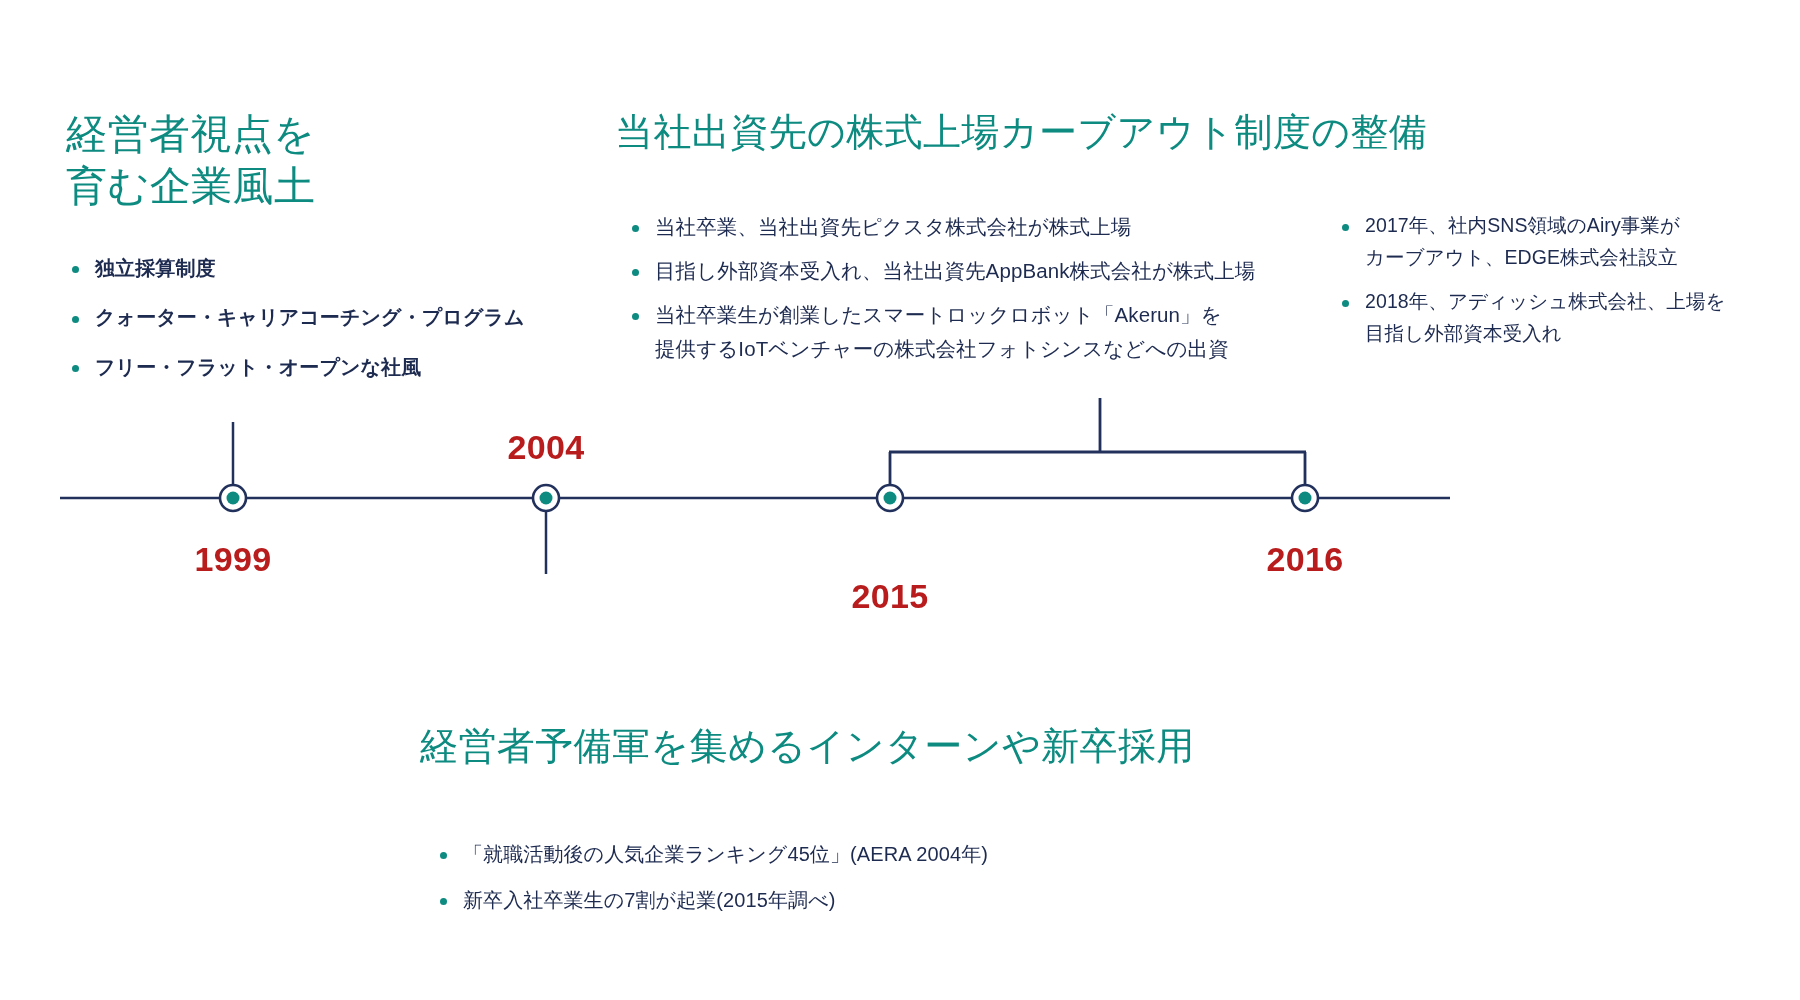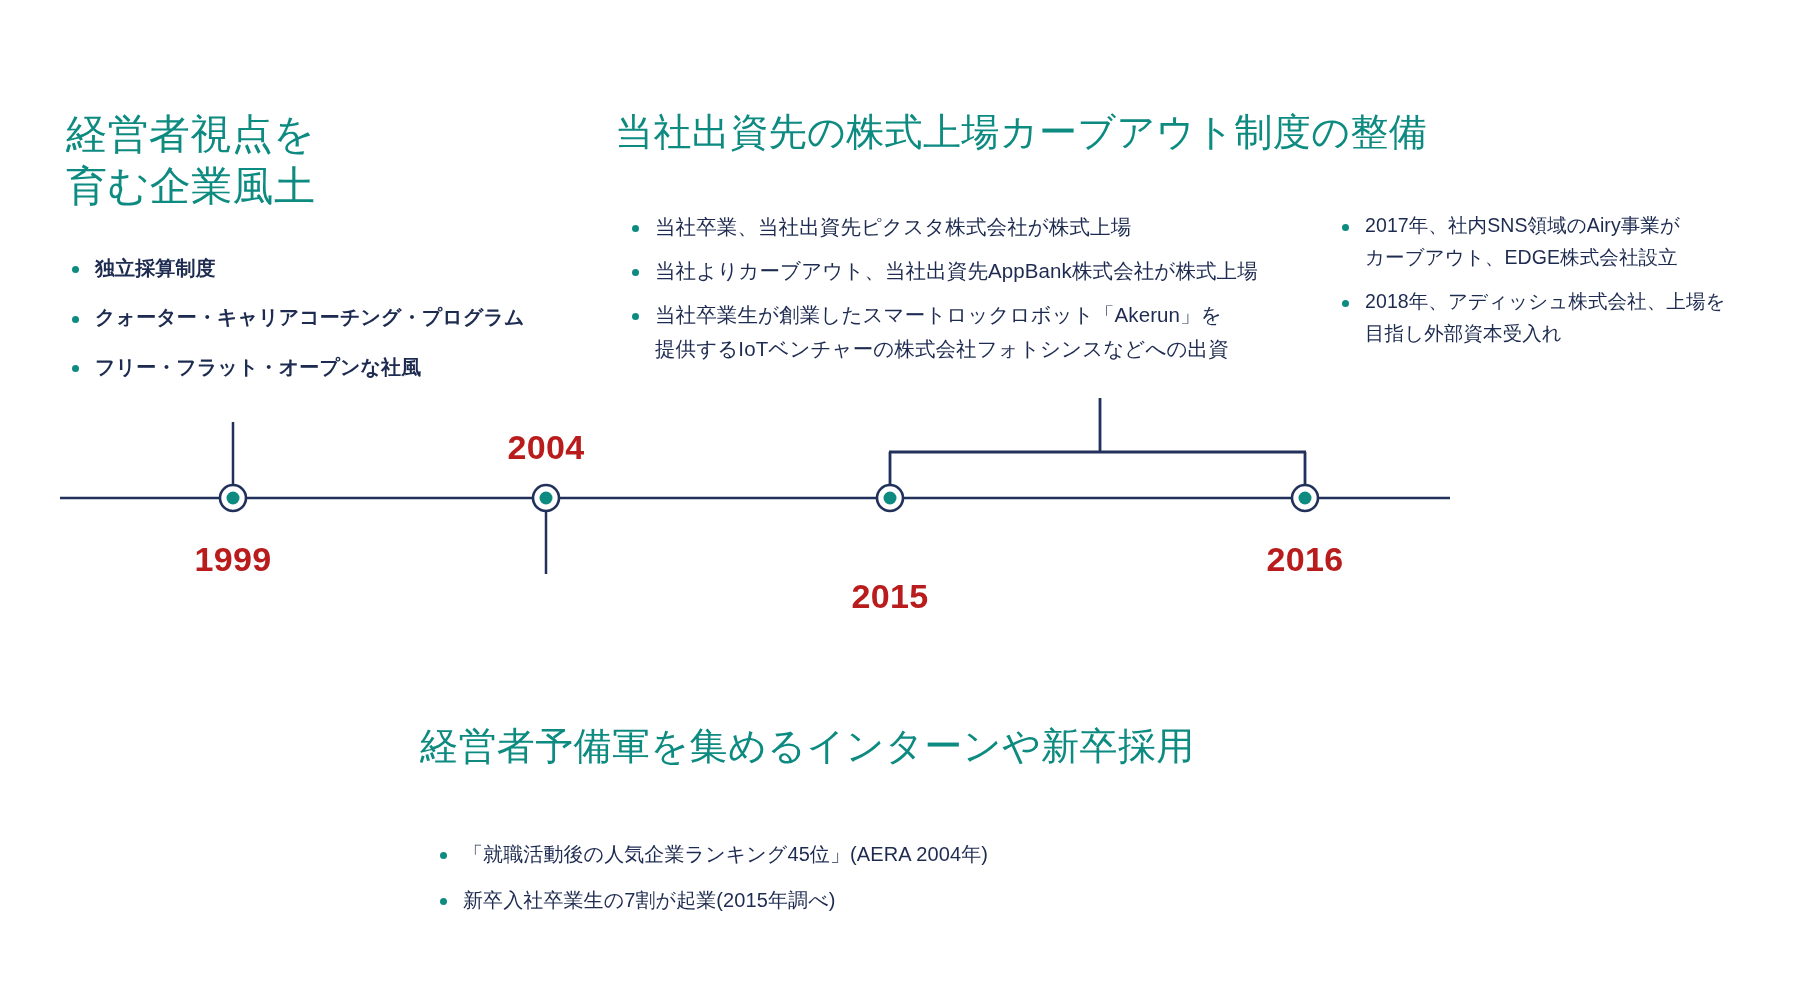--- a/index.html
+++ b/index.html
@@ -94,21 +94,21 @@
   <ul class="bl" id="left-list">
     <li><span>独立採算制度</span></li>
     <li><span>クォーター・キャリアコーチング・プログラム</span></li>
     <li><span>フリー・フラット・オープンな社風</span></li>
   </ul>
 
   <h2 id="center-heading" class="h-teal">当社出資先の株式上場カーブアウト制度の整備</h2>
 
   <ul class="bl" id="center-list">
     <li><span style="white-space:pre-line">当社卒業、当社出資先ピクスタ株式会社が株式上場</span></li>
-    <li><span style="white-space:pre-line">当社よりカーブアウト、当社出資先AppBank株式会社が株式上場</span></li>
+    <li><span style="white-space:pre-line">目指し外部資本受入れ、当社出資先AppBank株式会社が株式上場</span></li>
     <li><span style="white-space:pre-line">当社卒業生が創業したスマートロックロボット「Akerun」を
 提供するIoTベンチャーの株式会社フォトシンスなどへの出資</span></li>
   </ul>
 
   <ul class="bl" id="right-list">
     <li><span style="white-space:pre-line">2017年、社内SNS領域のAiry事業が
 カーブアウト、EDGE株式会社設立</span></li>
     <li><span style="white-space:pre-line">2018年、アディッシュ株式会社、上場を
 目指し外部資本受入れ</span></li>
   </ul>

